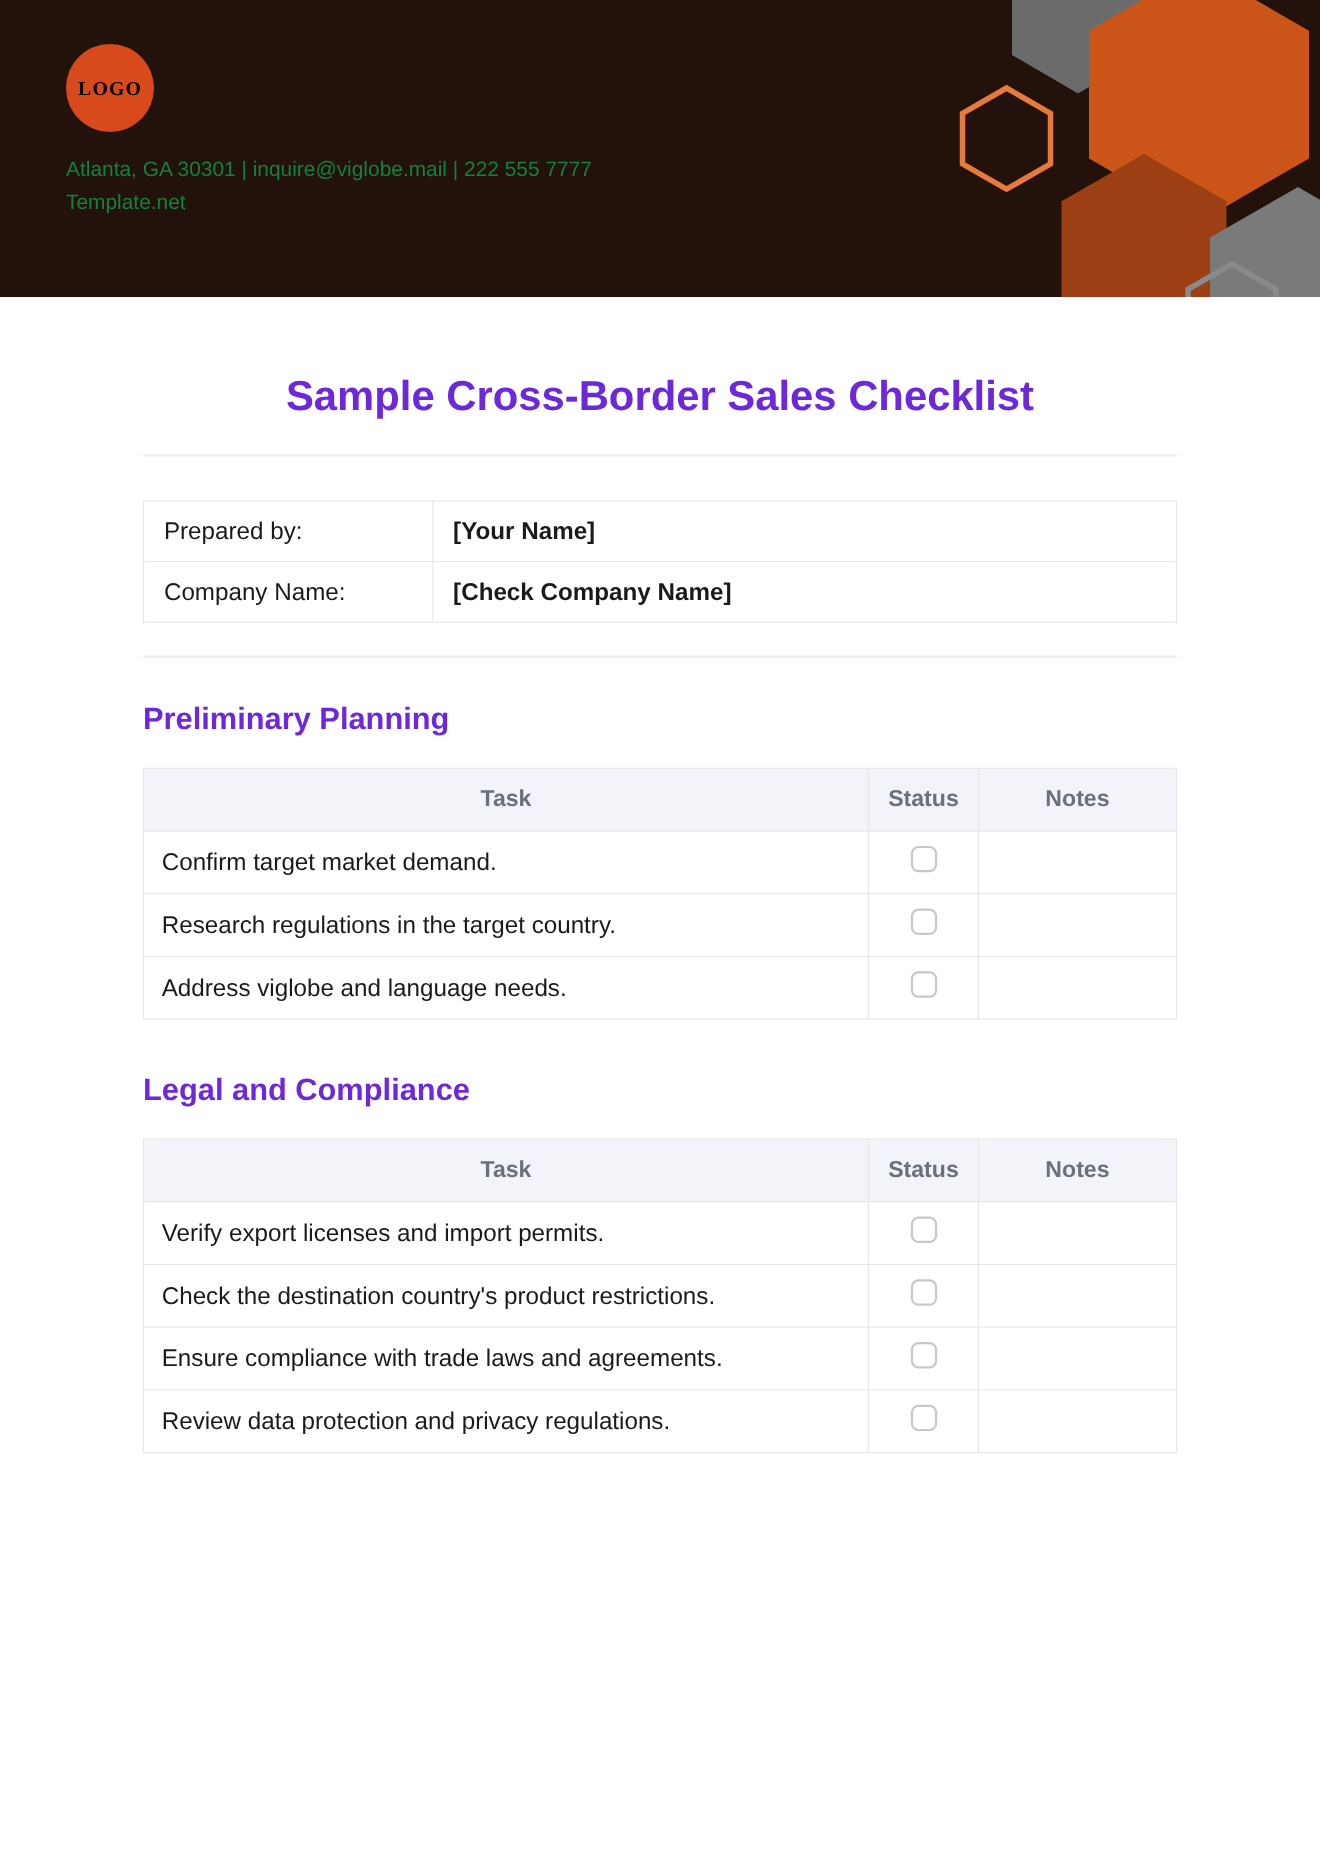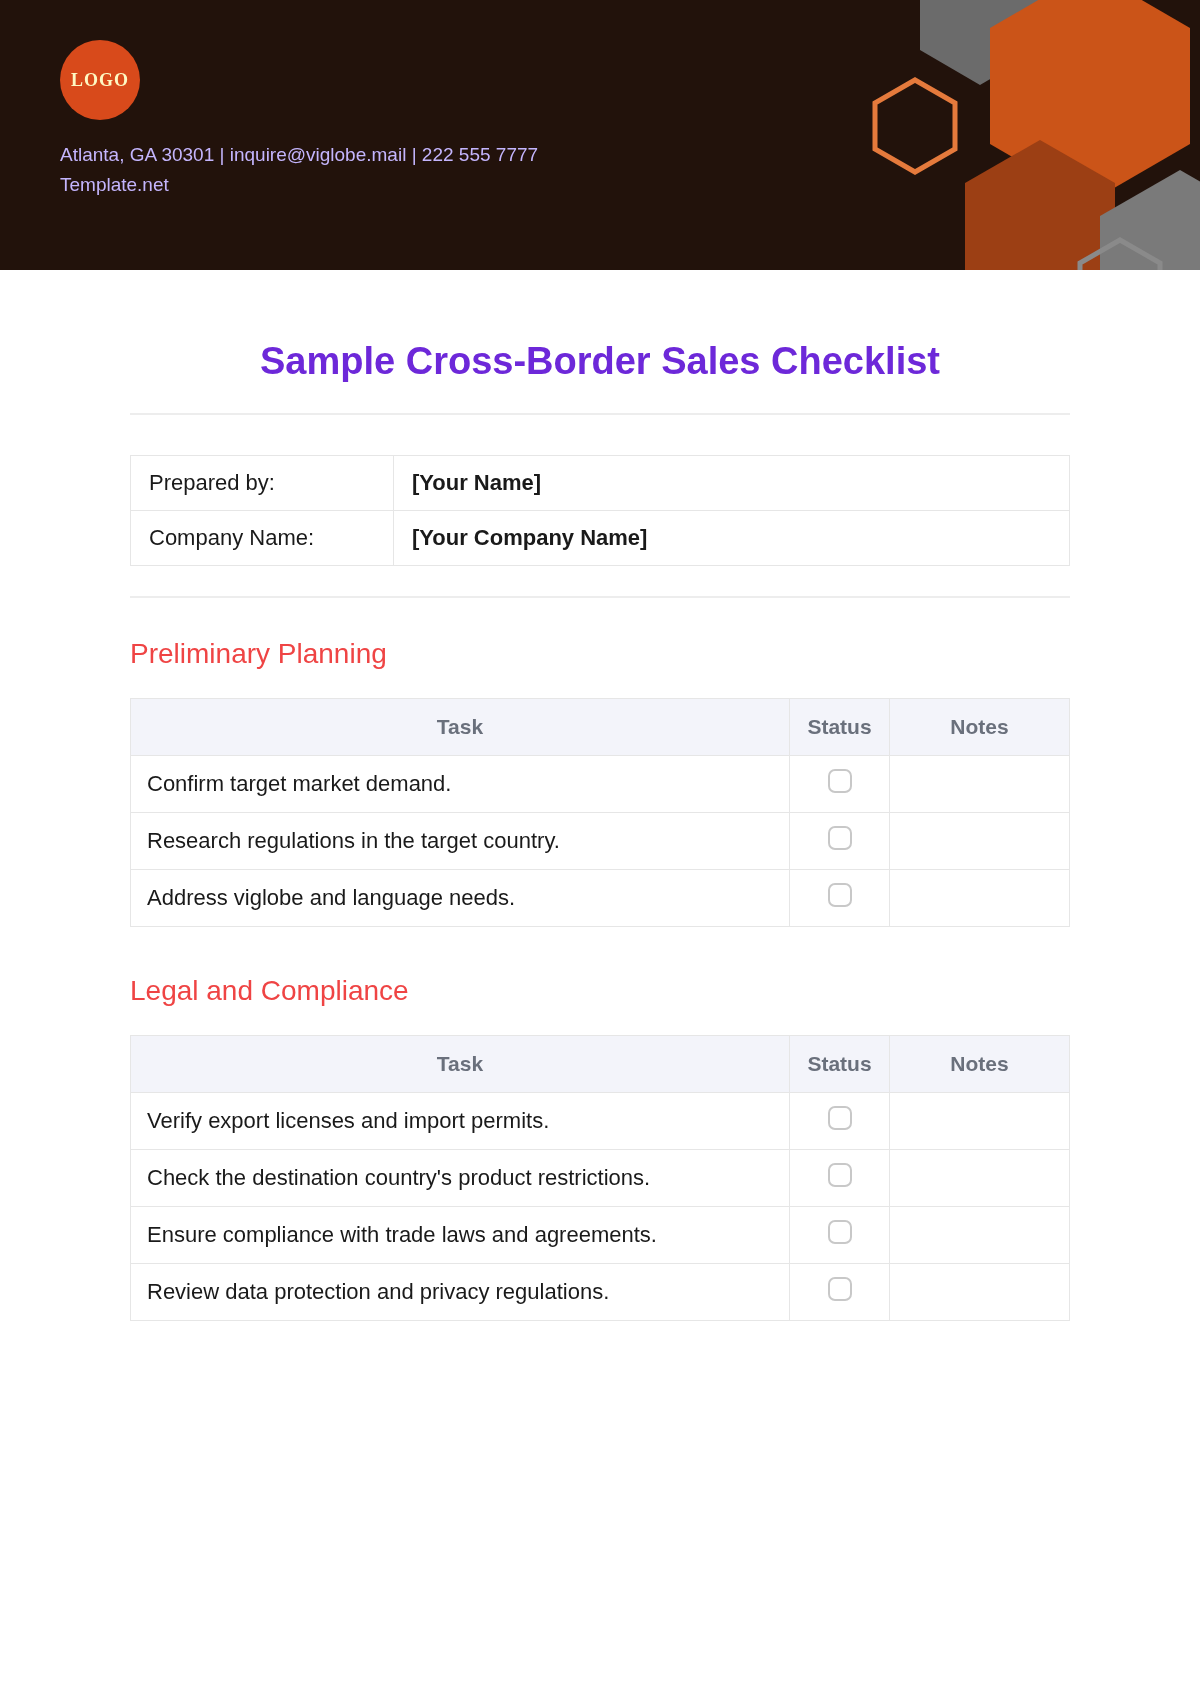--- a/index.html
+++ b/index.html
@@ -20,28 +20,28 @@
     width: 80px;
     height: 80px;
     background: #d84a1b;
     border-radius: 50%;
     display: flex;
     align-items: center;
     justify-content: center;
     margin-bottom: 20px;
   }
   .logo-text {
-    color: #fef9c3;
+    color: #000000;
     font-size: 18px;
     font-weight: bold;
     letter-spacing: 1px;
     font-family: Georgia, serif;
   }
   .header-contact {
-    color: #c4b5fd;
+    color: #15803d;
     font-size: 19px;
     line-height: 1.6;
   }
   .hex-container {
     position: absolute;
     top: -60px;
     right: -60px;
     width: 700px;
     height: 400px;
   }
@@ -67,22 +67,22 @@
   }
   .info-table td {
     border: 1px solid #e6e6e6;
     padding: 14px 18px;
     font-size: 22px;
   }
   .info-table td:first-child { width: 28%; }
   .info-table td.bold { font-weight: 700; }
   h2.section-heading {
     font-size: 28px;
-    font-weight: 400;
-    color: #ef4444;
+    font-weight: 700;
+    color: #6d28d9;
     margin: 40px 0 28px 0;
   }
   .task-table {
     width: 100%;
     border-collapse: collapse;
   }
   .task-table th {
     background: #f3f4fa;
     color: #6a707c;
     font-weight: 700;
@@ -136,21 +136,21 @@
   <hr class="hr">
 
   <table class="info-table">
     <tbody>
         <tr>
       <td>Prepared by:</td>
       <td class="bold">[Your Name]</td>
     </tr>
     <tr>
       <td>Company Name:</td>
-      <td class="bold">[Your Company Name]</td>
+      <td class="bold">[Check Company Name]</td>
     </tr>
   </tbody>
     </table>
 
   <hr class="hr">
 
   <h2 class="section-heading">Preliminary Planning</h2>
   <table class="task-table">
     <thead>
       <tr>

